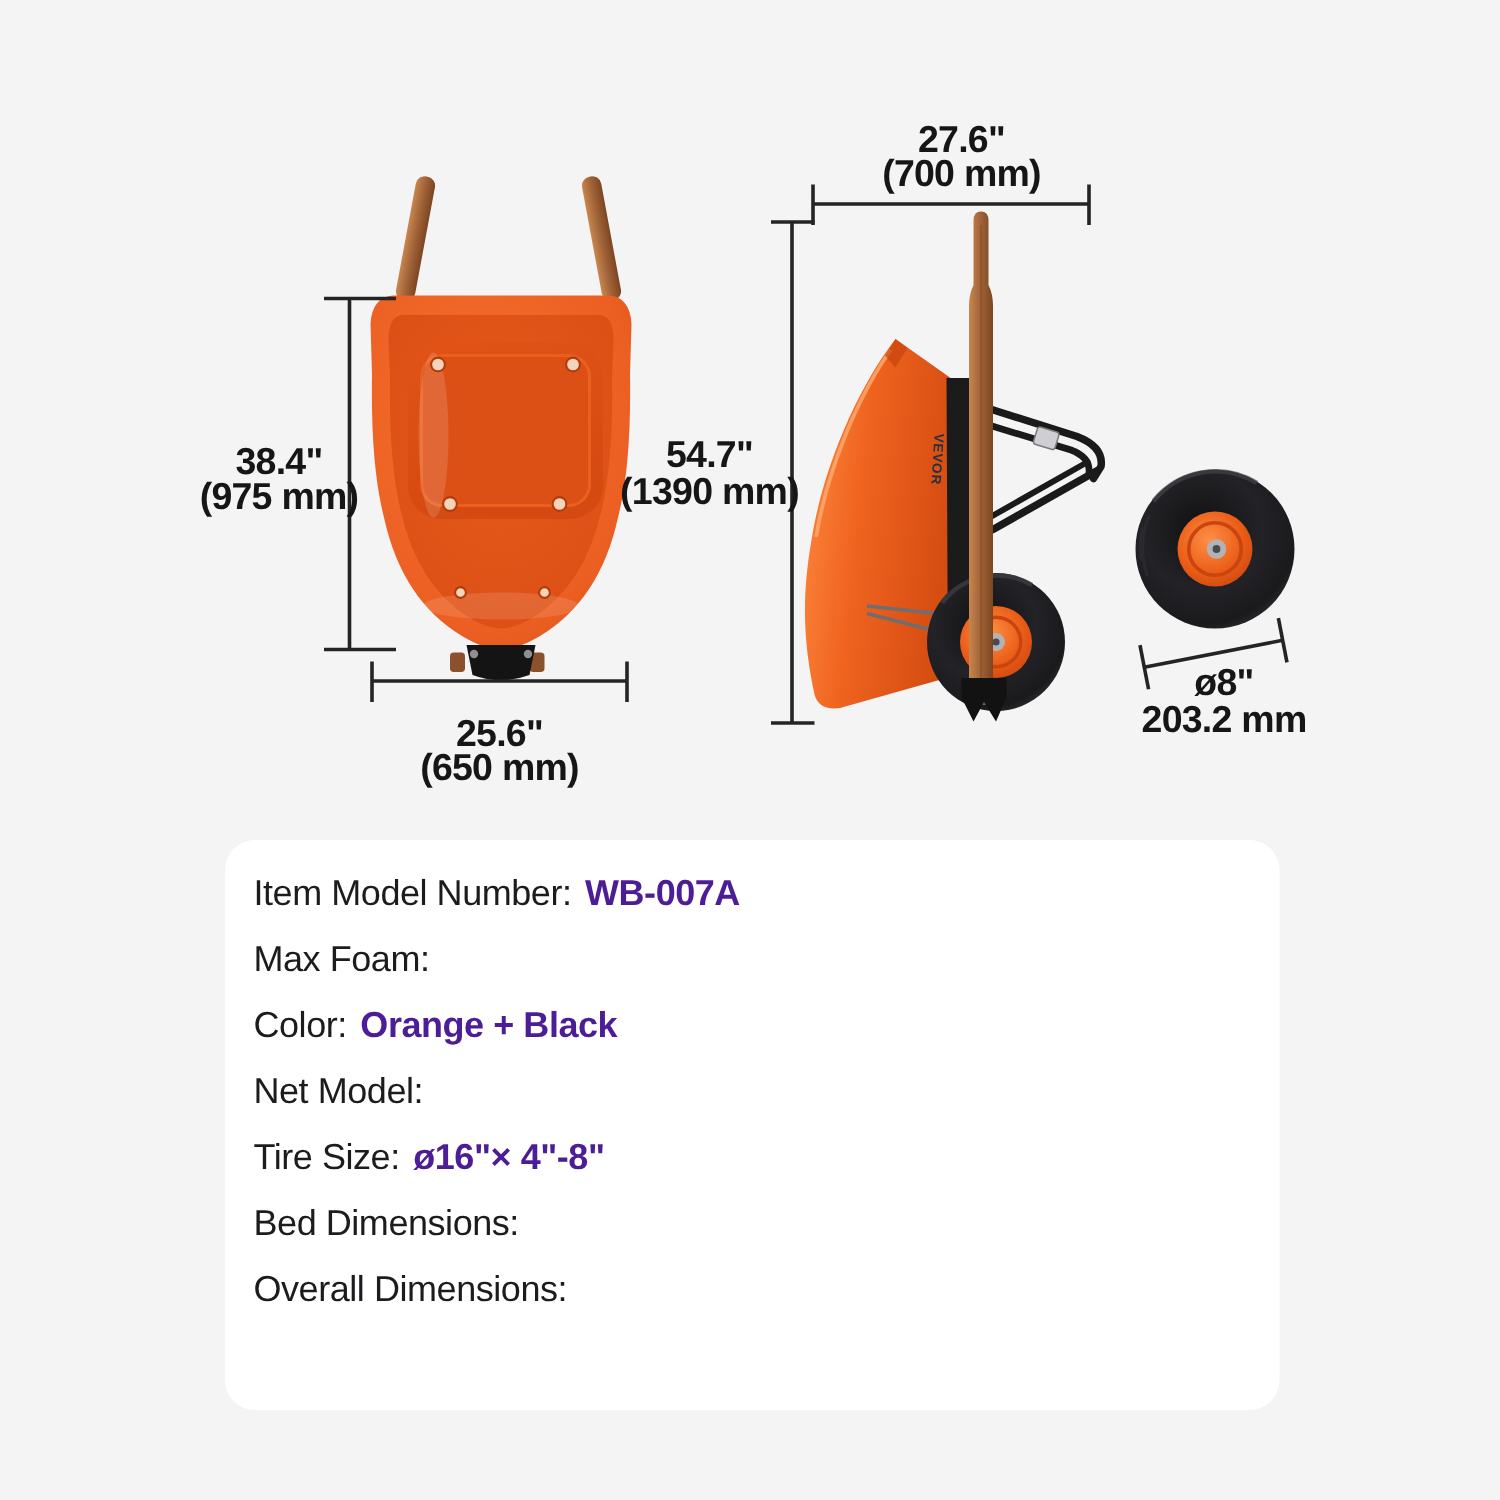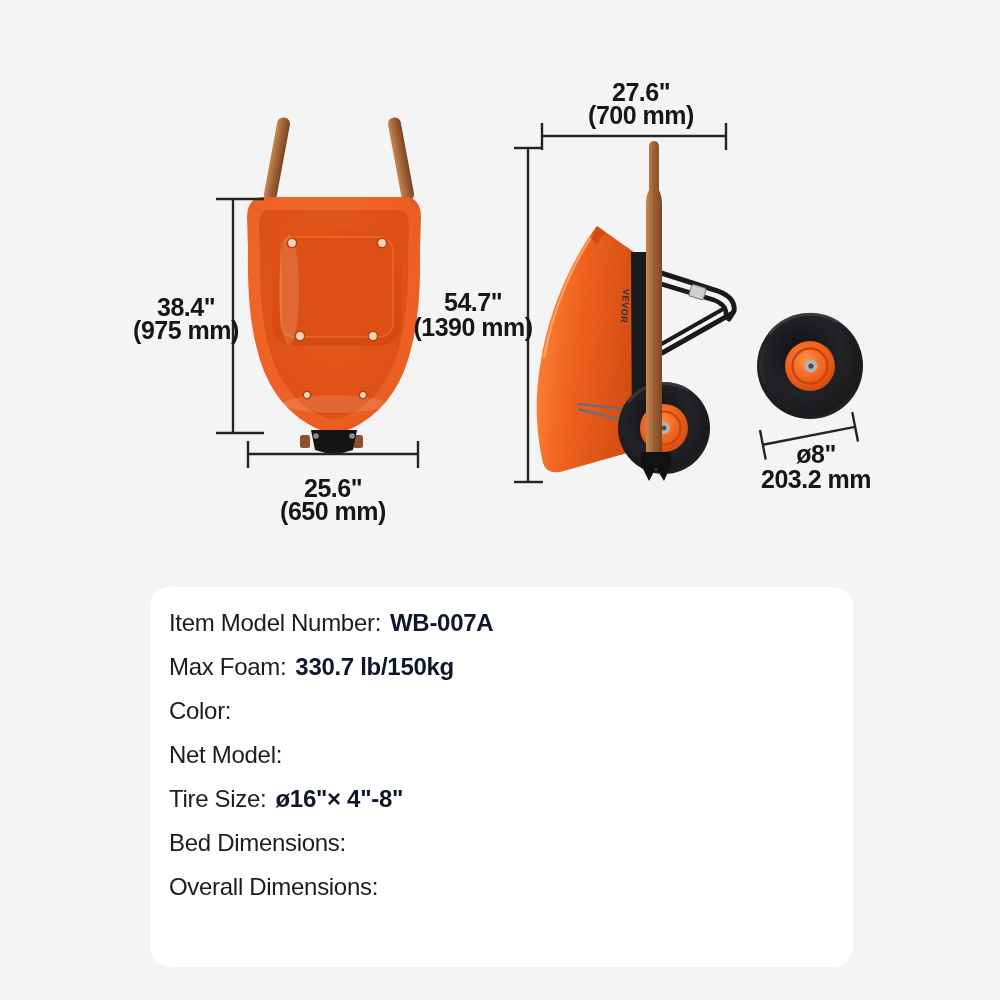--- a/index.html
+++ b/index.html
@@ -18,32 +18,32 @@
     text-anchor:middle;letter-spacing:-0.5px;
   }
   .brand-text{
     font-family:"Liberation Sans",sans-serif;
     font-size:9px;font-weight:700;fill:#28303d;
     text-anchor:middle;letter-spacing:0.6px;
   }
   .dim-line{stroke:#242424;stroke-width:2.4;fill:none;}
 
   .spec-panel{
-    position:absolute;left:150px;top:587px;
+    position:absolute;left:150px;top:560px;
     width:703px;height:380px;
     background:#ffffff;border-radius:20px;
     box-sizing:border-box;
     padding:14px 10px 0 19px;
   }
   .spec-row{
     height:44px;display:flex;align-items:center;
     font-size:24px;letter-spacing:-0.3px;white-space:nowrap;
   }
   .spec-label{color:#1c1c1e;font-weight:400;}
-  .spec-value{color:#0f172a;font-weight:700;margin-left:9px;}
+  .spec-value{color:#4c1d95;font-weight:700;margin-left:9px;}
 </style>
 </head>
 <body>
 
 <div class="stage">
 
   <svg class="diagram-svg" width="1000" height="565" viewBox="0 0 1000 565">
     <defs>
       <linearGradient id="woodH" x1="0" y1="0" x2="1" y2="0">
         <stop offset="0" stop-color="#c9895０"></stop>
@@ -243,24 +243,24 @@
     </g>
   </svg>
 
   <div class="spec-panel">
     <div class="spec-row">
       <span class="spec-label">Item Model Number:</span>
       <span class="spec-value">WB-007A</span>
     </div>
     <div class="spec-row">
       <span class="spec-label">Max Foam:</span>
-      <span class="spec-value">330.7 lb/150kg</span>
     </div>
     <div class="spec-row">
       <span class="spec-label">Color:</span>
+      <span class="spec-value">Orange + Black</span>
     </div>
     <div class="spec-row">
       <span class="spec-label">Net Model:</span>
     </div>
     <div class="spec-row">
       <span class="spec-label">Tire Size:</span>
       <span class="spec-value">ø16"× 4"-8"</span>
     </div>
     <div class="spec-row">
       <span class="spec-label">Bed Dimensions:</span>

